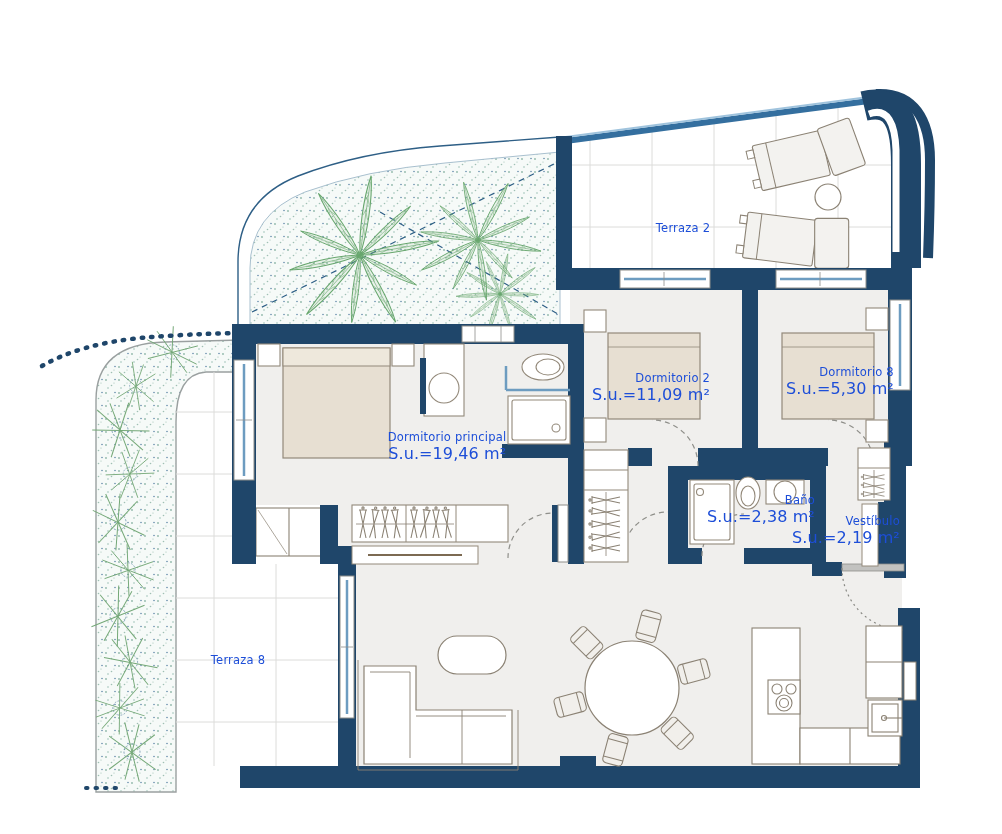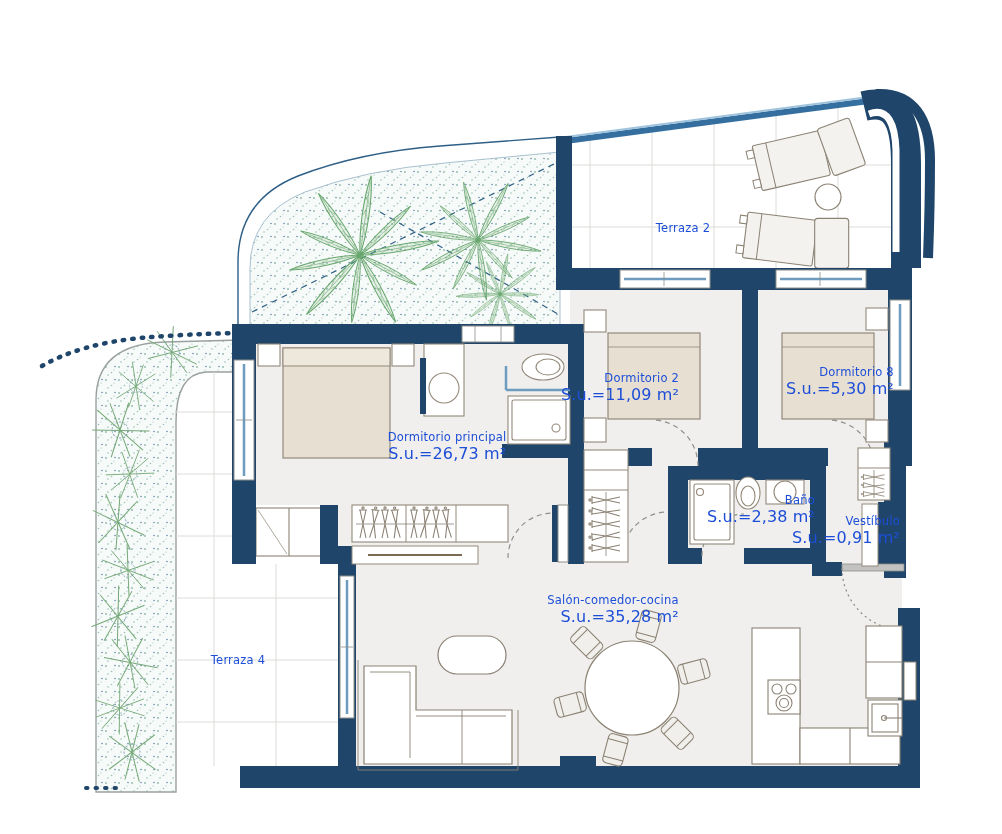--- a/index.html
+++ b/index.html
@@ -377,41 +377,37 @@
       <circle cx="791" cy="689" r="5" fill="none"></circle>
       <circle cx="784" cy="703" r="8" fill="none"></circle>
       <circle cx="784" cy="703" r="4.5" fill="none"></circle>
     </g>
   </g>
 </svg>
 
 <div class="room-label" style="left:683px;top:228px">
   <div class="name">Terraza 2</div>
 </div>
-<div class="room-label" style="left:620px;top:388px">
+<div class="room-label" style="left:651px;top:388px">
   <div class="name">Dormitorio 2</div>
   <div class="area">S.u.=11,09 m²</div>
 </div>
 <div class="room-label" style="left:840px;top:382px">
   <div class="name">Dormitorio 8</div>
   <div class="area">S.u.=5,30 m²</div>
 </div>
 <div class="room-label" style="left:447px;top:447px">
   <div class="name">Dormitorio principal</div>
-  <div class="area">S.u.=26,73 m²</div>
+  <div class="area">S.u.=19,46 m²</div>
 </div>
 <div class="room-label" style="left:761px;top:510px">
   <div class="name">Baño</div>
   <div class="area">S.u.=2,38 m²</div>
 </div>
 <div class="room-label" style="left:846px;top:531px">
   <div class="name">Vestíbulo</div>
-  <div class="area">S.u.=0,91 m²</div>
-</div>
-<div class="room-label" style="left:613px;top:610px">
-  <div class="name">Salón-comedor-cocina</div>
-  <div class="area">S.u.=35,28 m²</div>
+  <div class="area">S.u.=2,19 m²</div>
 </div>
 <div class="room-label" style="left:238px;top:660px">
-  <div class="name">Terraza 4</div>
+  <div class="name">Terraza 8</div>
 </div>
 
 </div>
 
 </body></html>

